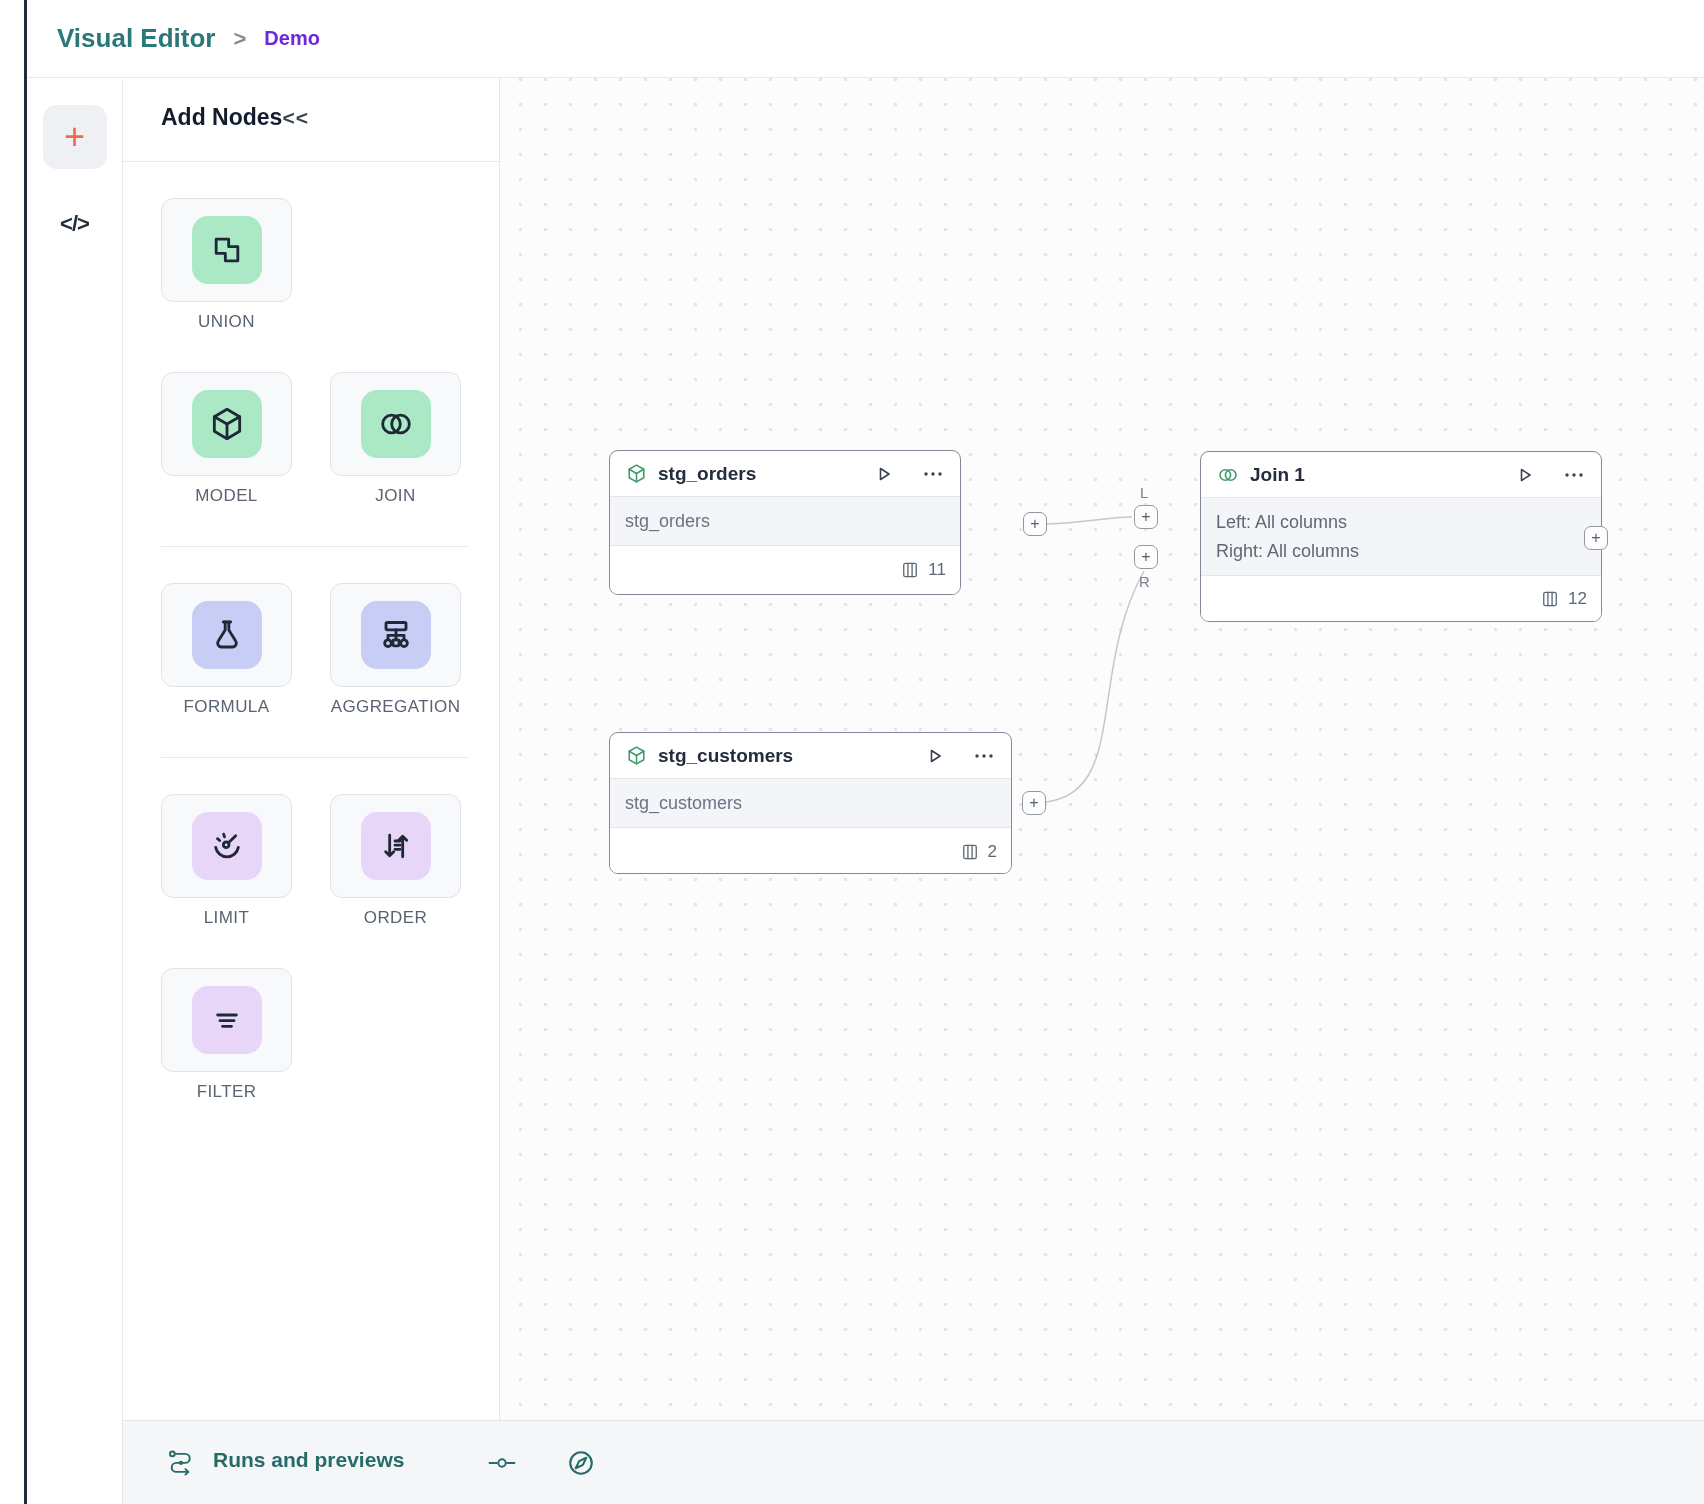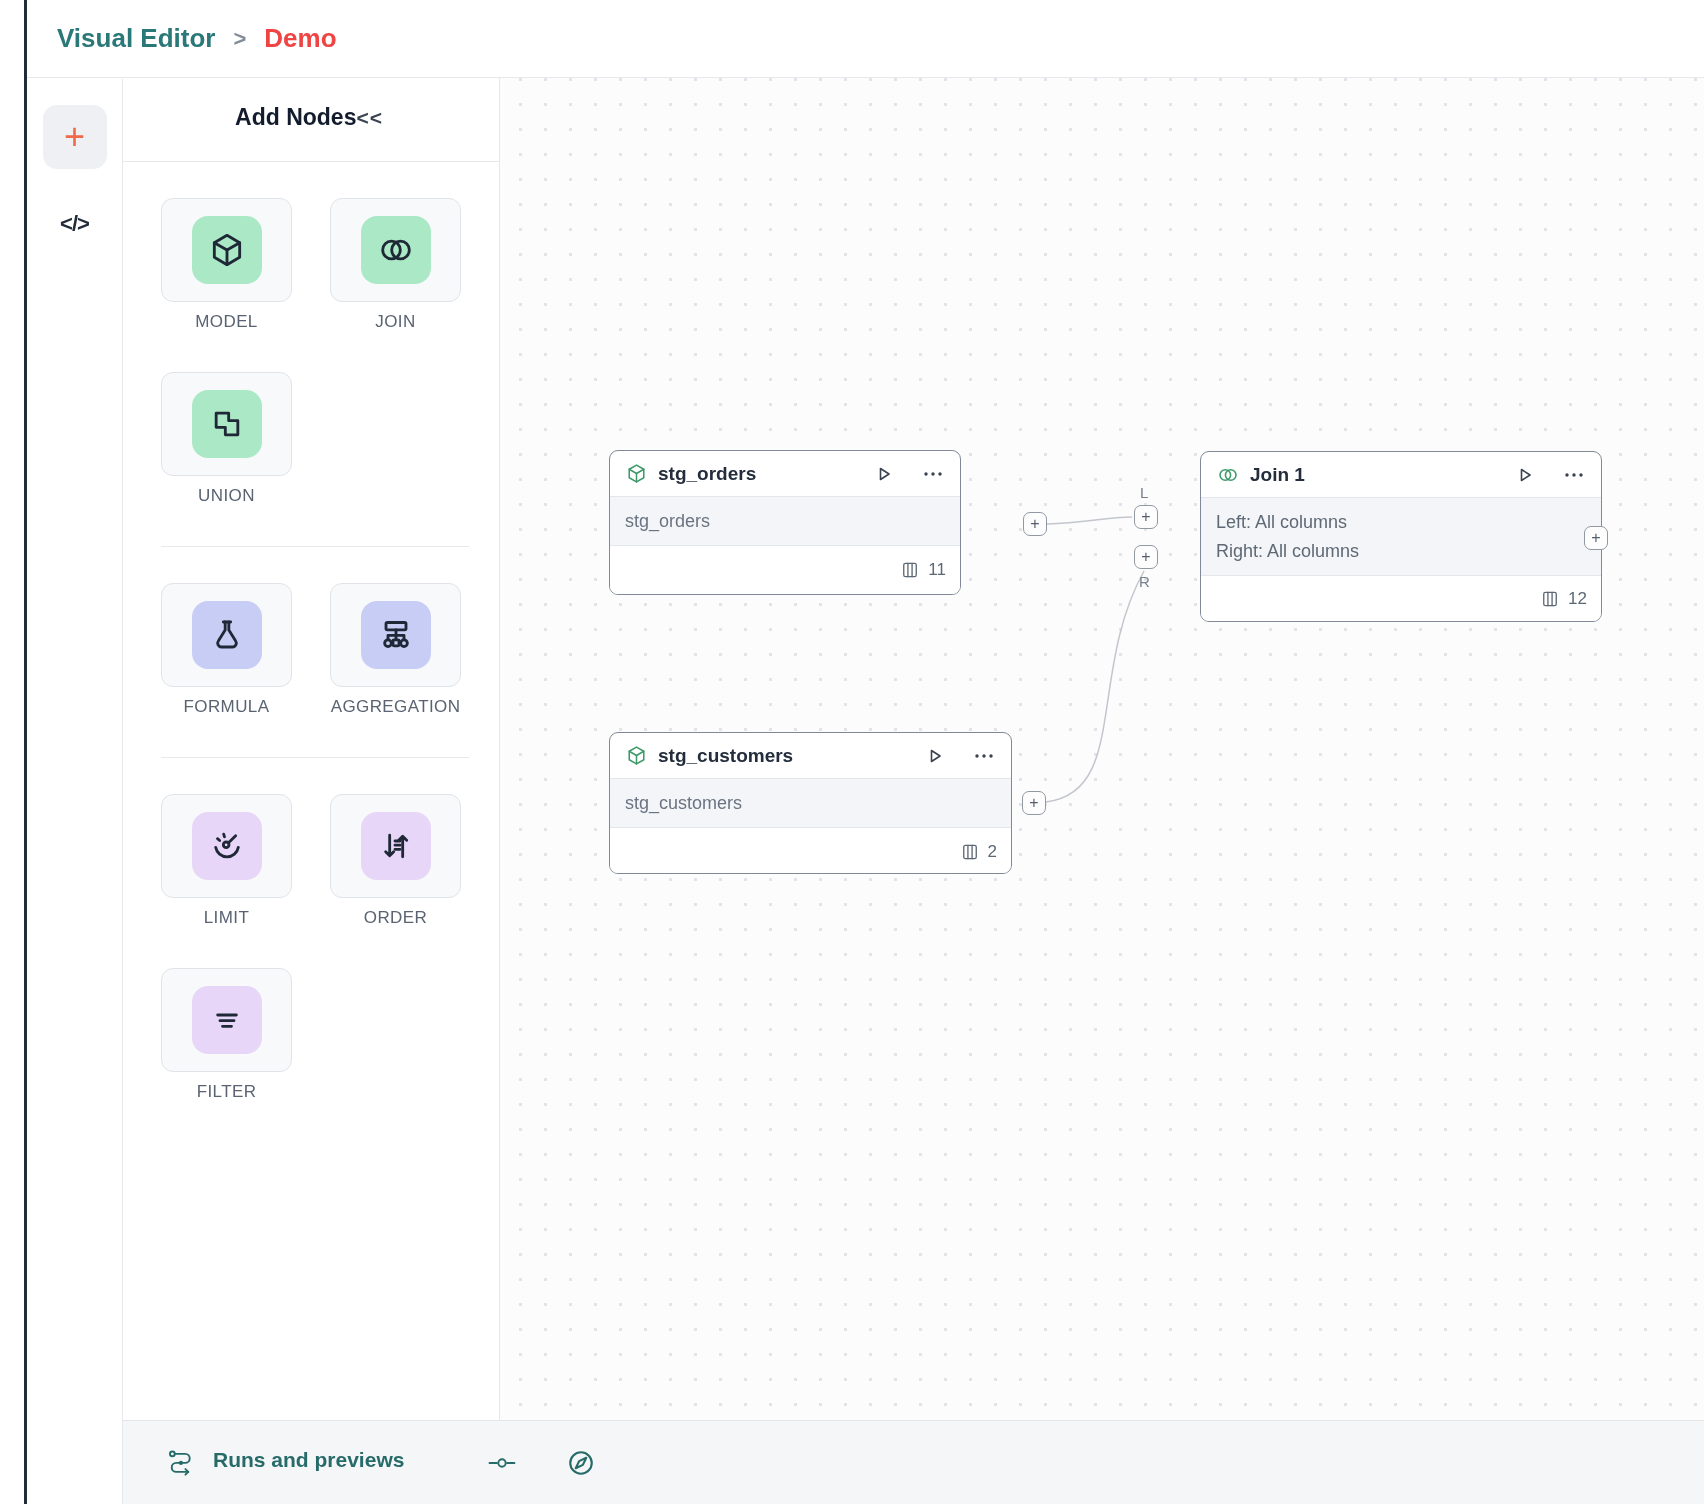--- a/index.html
+++ b/index.html
@@ -12,21 +12,21 @@
   
   .left-accent { position:absolute; left:0; top:0; bottom:0; width:3px; background:#222b38; z-index:30; }
 
   
   .topbar {
     position:absolute; left:3px; top:0; right:0; height:78px; background:#fff;
     border-bottom:1px solid #e6e8ec; display:flex; align-items:center; padding-left:30px; z-index:20;
   }
   .crumb-app { color:#2a7877; font-size:26px; font-weight:700; cursor:pointer; }
   .crumb-sep { color:#828b98; font-size:22px; font-weight:600; margin:0 18px; }
-  .crumb-page { color:#ef4444; font-size:26px; font-weight:700; }
+  .crumb-page { color:#6d28d9; font-size:20px; font-weight:700; }
 
   
   .rail {
     position:absolute; left:3px; top:79px; bottom:0; width:96px; background:#fff;
     border-right:1px solid #e6e8ec; display:flex; flex-direction:column; align-items:center; z-index:15;
   }
   .rail-add {
     margin-top:26px; width:64px; height:64px; border:none; border-radius:14px; background:#eef0f3;
     color:#ee6a4a; font-size:36px; font-weight:400; line-height:1; cursor:pointer;
     display:flex; align-items:center; justify-content:center; font-family:inherit;
@@ -35,21 +35,21 @@
     margin-top:42px; border:none; background:transparent; color:#232c3a; font-size:22px; font-weight:700;
     cursor:pointer; font-family:inherit; letter-spacing:-1px;
   }
 
   
   .panel {
     position:absolute; left:99px; top:78px; width:377px; bottom:84px; background:#fff;
     border-right:1px solid #e6e8ec; z-index:10; overflow:hidden;
   }
   .panel-header {
-    height:84px; display:flex; align-items:center; justify-content:center;
+    height:84px; display:flex; align-items:center; justify-content:flex-start;
     padding:0 42px 4px 38px; border-bottom:1px solid #e6e8ec;
   }
   .panel-title { font-size:23px; font-weight:700; color:#121c2d; }
   .collapse-btn {
     border:none; background:transparent; font-size:21px; color:#39424f; cursor:pointer;
     font-family:inherit; letter-spacing:1px; font-weight:600;
   }
   .panel-body { padding:36px 0 0 38px; }
   .panel-row { display:flex; gap:38px; margin-bottom:40px; }
   .cell { width:131px; display:flex; flex-direction:column; align-items:center; cursor:grab; }
@@ -142,51 +142,51 @@
       <h2 class="panel-title">Add Nodes</h2>
       <button class="collapse-btn">&lt;&lt;</button>
     </div>
     <div class="panel-body">
 
       <div class="panel-row">
         <div class="cell">
           <div class="card">
             <span class="tile tile-green">
               <svg class="stroke" width="40" height="40" viewBox="0 0 24 24">
+                <path d="M5.5 5.5 H13 V10 H18.5 V18.5 H11 V14 H5.5 Z"></path>
+              </svg>
+            </span>
+          </div>
+          <div class="cell-label">UNION</div>
+        </div>
+      </div>
+
+      <div class="panel-row">
+        <div class="cell">
+          <div class="card">
+            <span class="tile tile-green">
+              <svg class="stroke" width="40" height="40" viewBox="0 0 24 24">
                 <path d="M12 3.2 L19.6 7.6 V16.4 L12 20.8 L4.4 16.4 V7.6 Z"></path>
                 <path d="M4.4 7.6 L12 12 L19.6 7.6"></path>
                   <path d="M12 12 V20.8"></path>
               </svg>
             </span>
           </div>
           <div class="cell-label">MODEL</div>
         </div>
         <div class="cell">
           <div class="card">
             <span class="tile tile-green">
               <svg class="stroke" width="40" height="40" viewBox="0 0 24 24">
                 <circle cx="9.3" cy="12" r="5.3"></circle>
                   <circle cx="14.7" cy="12" r="5.3"></circle>
               </svg>
             </span>
           </div>
           <div class="cell-label">JOIN</div>
-        </div>
-      </div>
-
-      <div class="panel-row">
-        <div class="cell">
-          <div class="card">
-            <span class="tile tile-green">
-              <svg class="stroke" width="40" height="40" viewBox="0 0 24 24">
-                <path d="M5.5 5.5 H13 V10 H18.5 V18.5 H11 V14 H5.5 Z"></path>
-              </svg>
-            </span>
-          </div>
-          <div class="cell-label">UNION</div>
         </div>
       </div>
 
       <hr class="panel-divider">
 
       <div class="panel-row">
         <div class="cell">
           <div class="card">
             <span class="tile tile-indigo">
               <svg class="stroke" width="40" height="40" viewBox="0 0 24 24">

